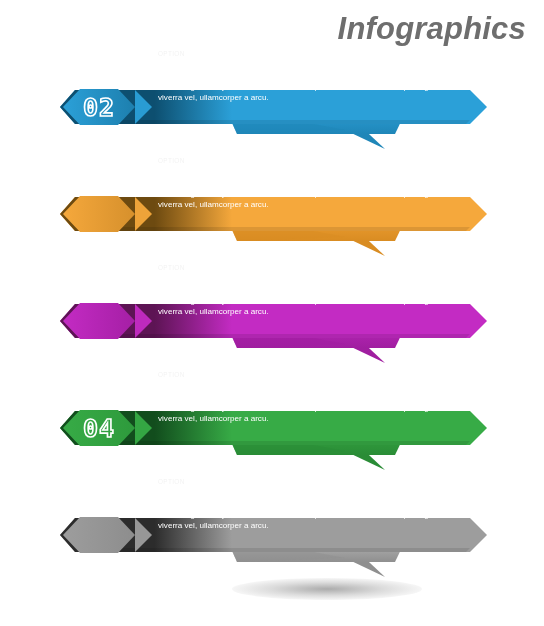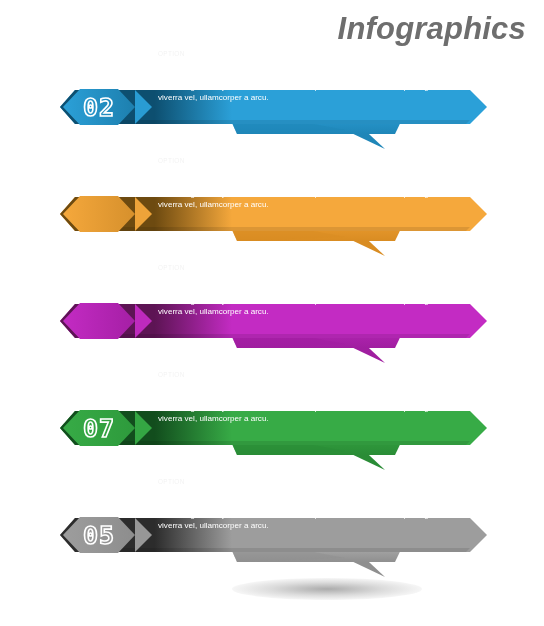--- a/index.html
+++ b/index.html
@@ -245,21 +245,21 @@
         <path d="M 340 63 L 385 105 L 345 86 Z" fill="#2a8c36"></path>
         <path d="M 225 63 L 408 63 L 395 90 L 237 90 Z" fill="url(#b3-tail)"></path>
         <path d="M 225 63 L 345 86 L 237 90 Z" fill="#2a8c36" opacity="0.55"></path>
         <path d="M 225 63 L 408 63 L 406 67 L 225 67 Z" fill="#000000" opacity="0.18"></path>
         <path d="M 60 63 L 75 46 L 470 46 L 487 63 L 470 80 L 75 80 Z" fill="url(#b3-body)"></path>
         <path d="M 60 63 L 75 46 L 232 46 L 232 80 L 75 80 Z" fill="url(#b3-stripe)"></path>
         <path d="M 75 76 L 470 76 L 466 80 L 79 80 Z" fill="#000000" opacity="0.1"></path>
         <path d="M 63 63 L 80 45 L 118 45 L 135 63 L 118 81 L 80 81 Z" fill="url(#b3-badge)"></path>
         <path d="M 135 46 L 152 63 L 135 80 Z" fill="#37ab46" opacity="0.95"></path>
       </svg>
-      <div style="position: absolute; left: 63px; top: 45px; width: 72px; height: 36px; display: flex; align-items: center; justify-content: center; font-family: &quot;DejaVu Sans Mono&quot;, monospace; font-weight: bold; font-size: 25px; letter-spacing: 1px; line-height: 1; color: transparent; -webkit-text-stroke: 1.6px rgb(255, 255, 255); pointer-events: none;">07</div>
+      <div style="position: absolute; left: 63px; top: 45px; width: 72px; height: 36px; display: flex; align-items: center; justify-content: center; font-family: &quot;DejaVu Sans Mono&quot;, monospace; font-weight: bold; font-size: 25px; letter-spacing: 1px; line-height: 1; color: transparent; -webkit-text-stroke: 1.6px rgb(255, 255, 255); pointer-events: none;">04</div>
       <div class="banner-text">
         <p class="option-label">OPTION</p>
         <p class="option-body">Nullam vulputate tempus pellentesque. Praesent at ligula ligula, cursus laoreet diam. Donec iaculis, justo et tincidunt tempus, ligula sapien bibendum ipsum, vitae congue erat justo faucibus metus. Suspendisse arcu lectus, adipiscing at viverra vel, ullamcorper a arcu.</p>
       </div>
     </div>
     <div class="banner">
       <svg class="banner-svg" width="544" height="107" viewBox="0 0 544 107">
         <defs>
           <linearGradient id="b4-stripe" x1="0" y1="0" x2="1" y2="0">
             <stop offset="0" stop-color="#2c2c2c" stop-opacity="1"></stop>
@@ -283,21 +283,20 @@
         <path d="M 340 63 L 385 105 L 345 86 Z" fill="#8f8f8f"></path>
         <path d="M 225 63 L 408 63 L 395 90 L 237 90 Z" fill="url(#b4-tail)"></path>
         <path d="M 225 63 L 345 86 L 237 90 Z" fill="#8f8f8f" opacity="0.55"></path>
         <path d="M 225 63 L 408 63 L 406 67 L 225 67 Z" fill="#000000" opacity="0.18"></path>
         <path d="M 60 63 L 75 46 L 470 46 L 487 63 L 470 80 L 75 80 Z" fill="url(#b4-body)"></path>
         <path d="M 60 63 L 75 46 L 232 46 L 232 80 L 75 80 Z" fill="url(#b4-stripe)"></path>
         <path d="M 75 76 L 470 76 L 466 80 L 79 80 Z" fill="#000000" opacity="0.1"></path>
         <path d="M 63 63 L 80 45 L 118 45 L 135 63 L 118 81 L 80 81 Z" fill="url(#b4-badge)"></path>
         <path d="M 135 46 L 152 63 L 135 80 Z" fill="#9d9d9d" opacity="0.95"></path>
       </svg>
-      <div style="position: absolute; left: 63px; top: 45px; width: 72px; height: 36px; display: flex; align-items: center; justify-content: center; font-family: &quot;DejaVu Sans Mono&quot;, monospace; font-weight: bold; font-size: 25px; letter-spacing: 1px; line-height: 1; color: transparent; -webkit-text-stroke: 1.6px rgb(255, 255, 255); pointer-events: none;">05</div>
       <div class="banner-text">
         <p class="option-label">OPTION</p>
         <p class="option-body">Nullam vulputate tempus pellentesque. Praesent at ligula ligula, cursus laoreet diam. Donec iaculis, justo et tincidunt tempus, ligula sapien bibendum ipsum, vitae congue erat justo faucibus metus. Suspendisse arcu lectus, adipiscing at viverra vel, ullamcorper a arcu.</p>
       </div>
     </div>
   </div>
 
 <div id="bottom-shadow"></div>
 
 </body></html>

